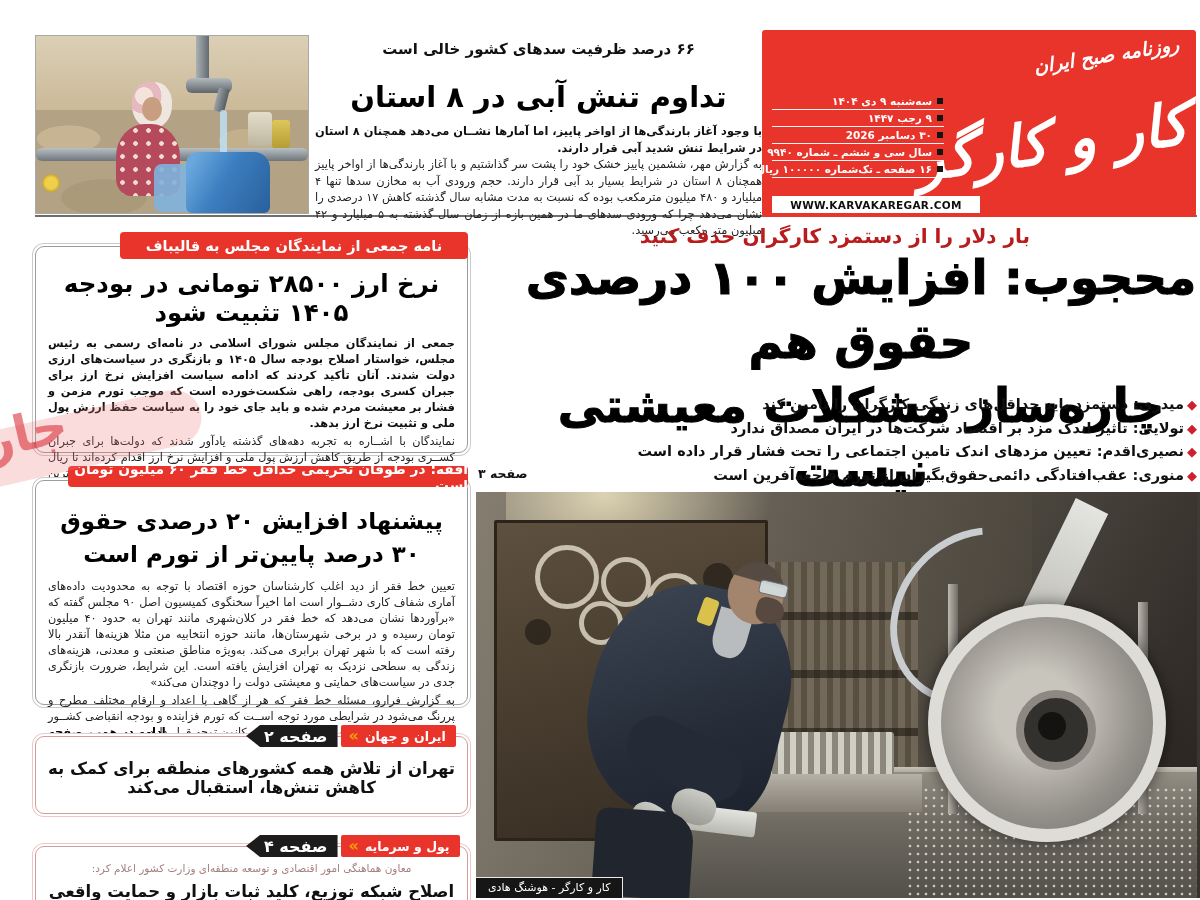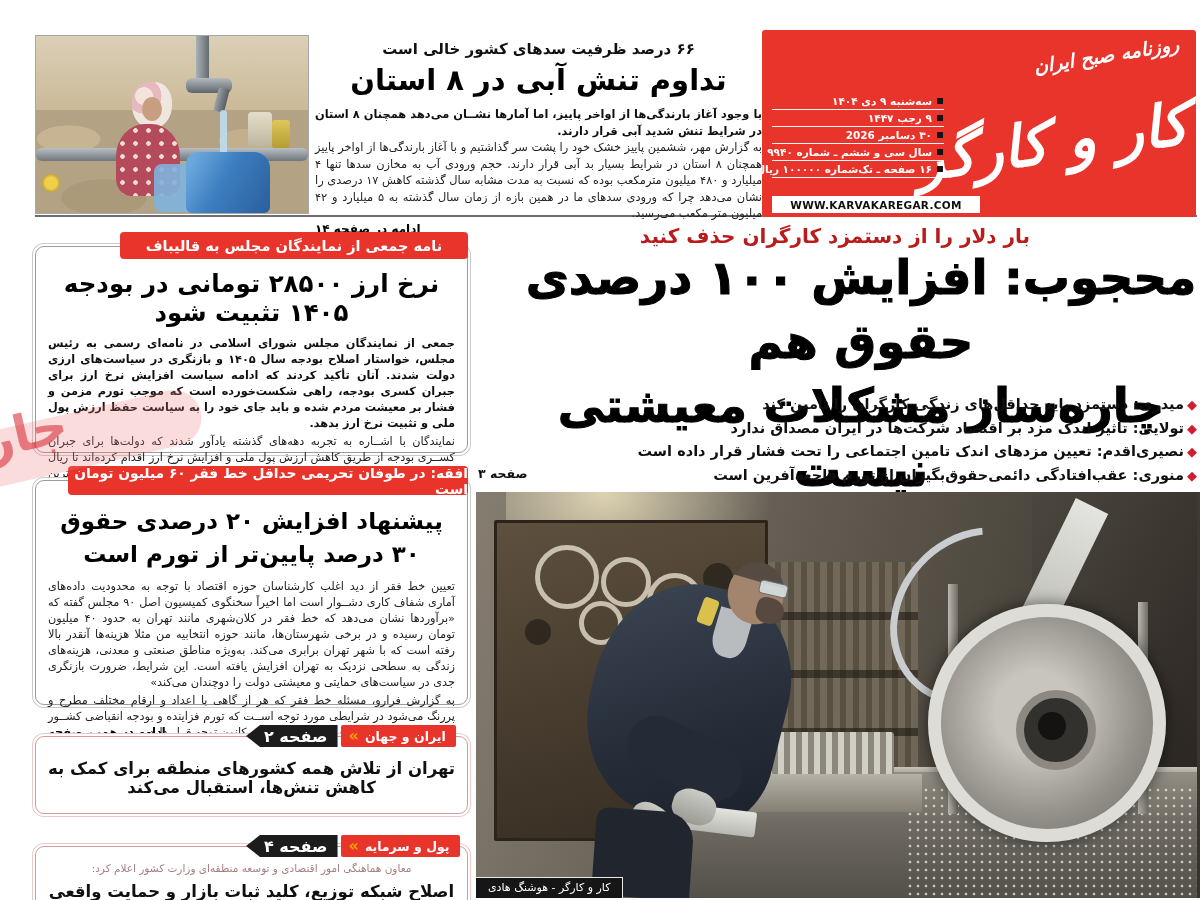--- a/index.html
+++ b/index.html
@@ -66,21 +66,21 @@
   .pw-jug2{position:absolute;left:118px;top:128px;width:48px;height:48px;border-radius:8px;
            background:#7fb2dd;opacity:.9;}
   .pw-jug{position:absolute;left:150px;top:116px;width:84px;height:61px;
           border-radius:12px 16px 6px 6px;
           background:linear-gradient(120deg,#6aa7dd 10%,#3c7ec0 45%,#2a5f9c);}
   .pw-flower{position:absolute;left:6px;top:138px;width:18px;height:18px;border-radius:50%;
              background:radial-gradient(circle,#f0d04a 45%,#caa52c 70%,transparent 72%);}
 
   .water-text{position:absolute;left:315px;top:40px;width:447px;direction:rtl;}
   .wt-kicker{text-align:center;font-size:15px;font-weight:bold;color:#111;}
-  .wt-headline{text-align:center;font-size:29px;font-weight:bold;color:#000;margin-top:5px;}
+  .wt-headline{text-align:center;font-size:29px;font-weight:bold;color:#000;margin-top:22px;}
   .wt-lead{margin-top:9px;font-size:11.4px;font-weight:bold;text-align:justify;
            line-height:16.5px;color:#101010;}
   .wt-body{font-size:11.4px;text-align:justify;line-height:16.5px;color:#222;}
   .wt-cont{font-weight:bold;font-size:12px;text-align:left;color:#000;}
 
   
   .main-kicker{position:absolute;left:560px;top:224px;width:550px;text-align:center;
                font-size:20px;font-weight:bold;color:#b91c1c;direction:rtl;}
   .main-headline{position:absolute;left:525px;top:246px;width:672px;text-align:center;
                  direction:rtl;color:#000;font-weight:bold;font-size:47px;line-height:64px;
@@ -159,21 +159,21 @@
                  font-size:11px;padding:3px 12px 4px;direction:rtl;z-index:6;
                  border-top:1px solid #e9e9e9;border-right:1px solid #e9e9e9;}
 
   
   .abox{position:absolute;background:#fff;border:1px solid #9c9c9c;border-radius:9px;
         box-shadow:0 0 0 2px #fff, 0 0 0 3px #cacaca;box-sizing:border-box;}
   .abox.pink{border-color:#d79a9a;box-shadow:0 0 0 2px #fff, 0 0 0 3px #ecc8c8;}
   .badge{position:absolute;background:#e8342b;color:#fff;font-weight:bold;display:flex;
          align-items:center;justify-content:center;border-radius:4px;direction:rtl;z-index:3;}
   #badge1{left:120px;top:232px;width:348px;height:27px;font-size:14.5px;}
-  #badge2{left:68px;top:466px;width:400px;height:29px;font-size:13.8px;}
+  #badge2{left:68px;top:466px;width:400px;height:21px;font-size:13.8px;}
   #box1{left:35px;top:246px;width:433px;height:207px;padding:20px 12px 8px;}
   #box2{left:35px;top:480px;width:433px;height:225px;padding:24px 12px 6px;}
   #box3{left:35px;top:736px;width:433px;height:78px;padding:14px 10px 6px;}
   #box4{left:35px;top:846px;width:433px;height:70px;padding:13px 10px 6px;}
   .a-headline{direction:rtl;text-align:center;font-weight:bold;color:#000;}
   #box1 .a-headline{font-size:24.5px;margin-top:2px;}
   #box2 .a-headline{font-size:23px;line-height:33px;}
   .a-lead{direction:rtl;text-align:justify;font-size:11.3px;font-weight:bold;line-height:16px;
           margin-top:9px;color:#101010;}
   .a-body{direction:rtl;text-align:justify;font-size:11.3px;line-height:16px;color:#222;

